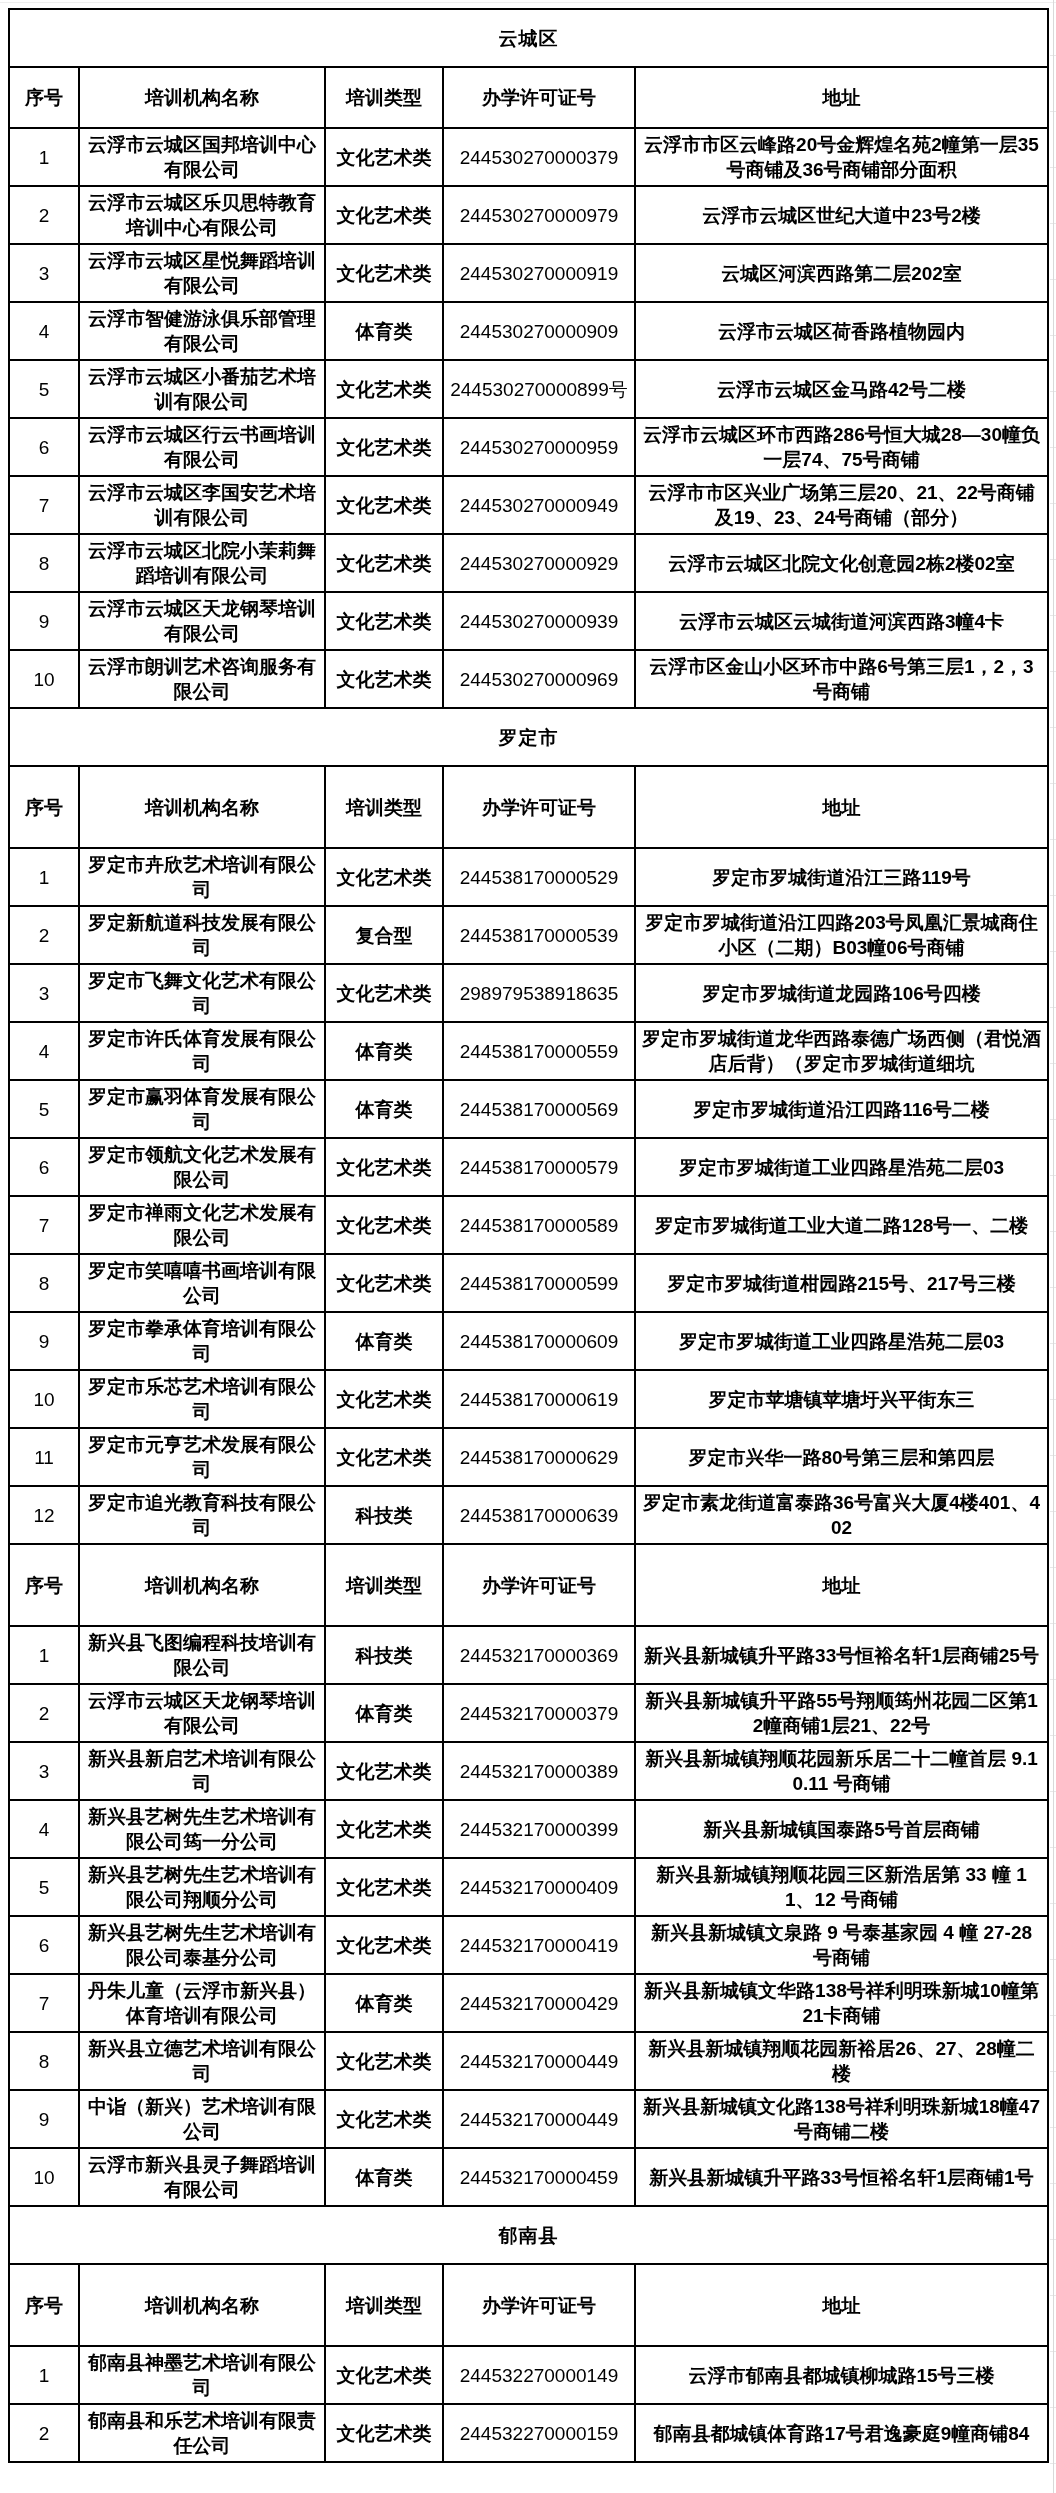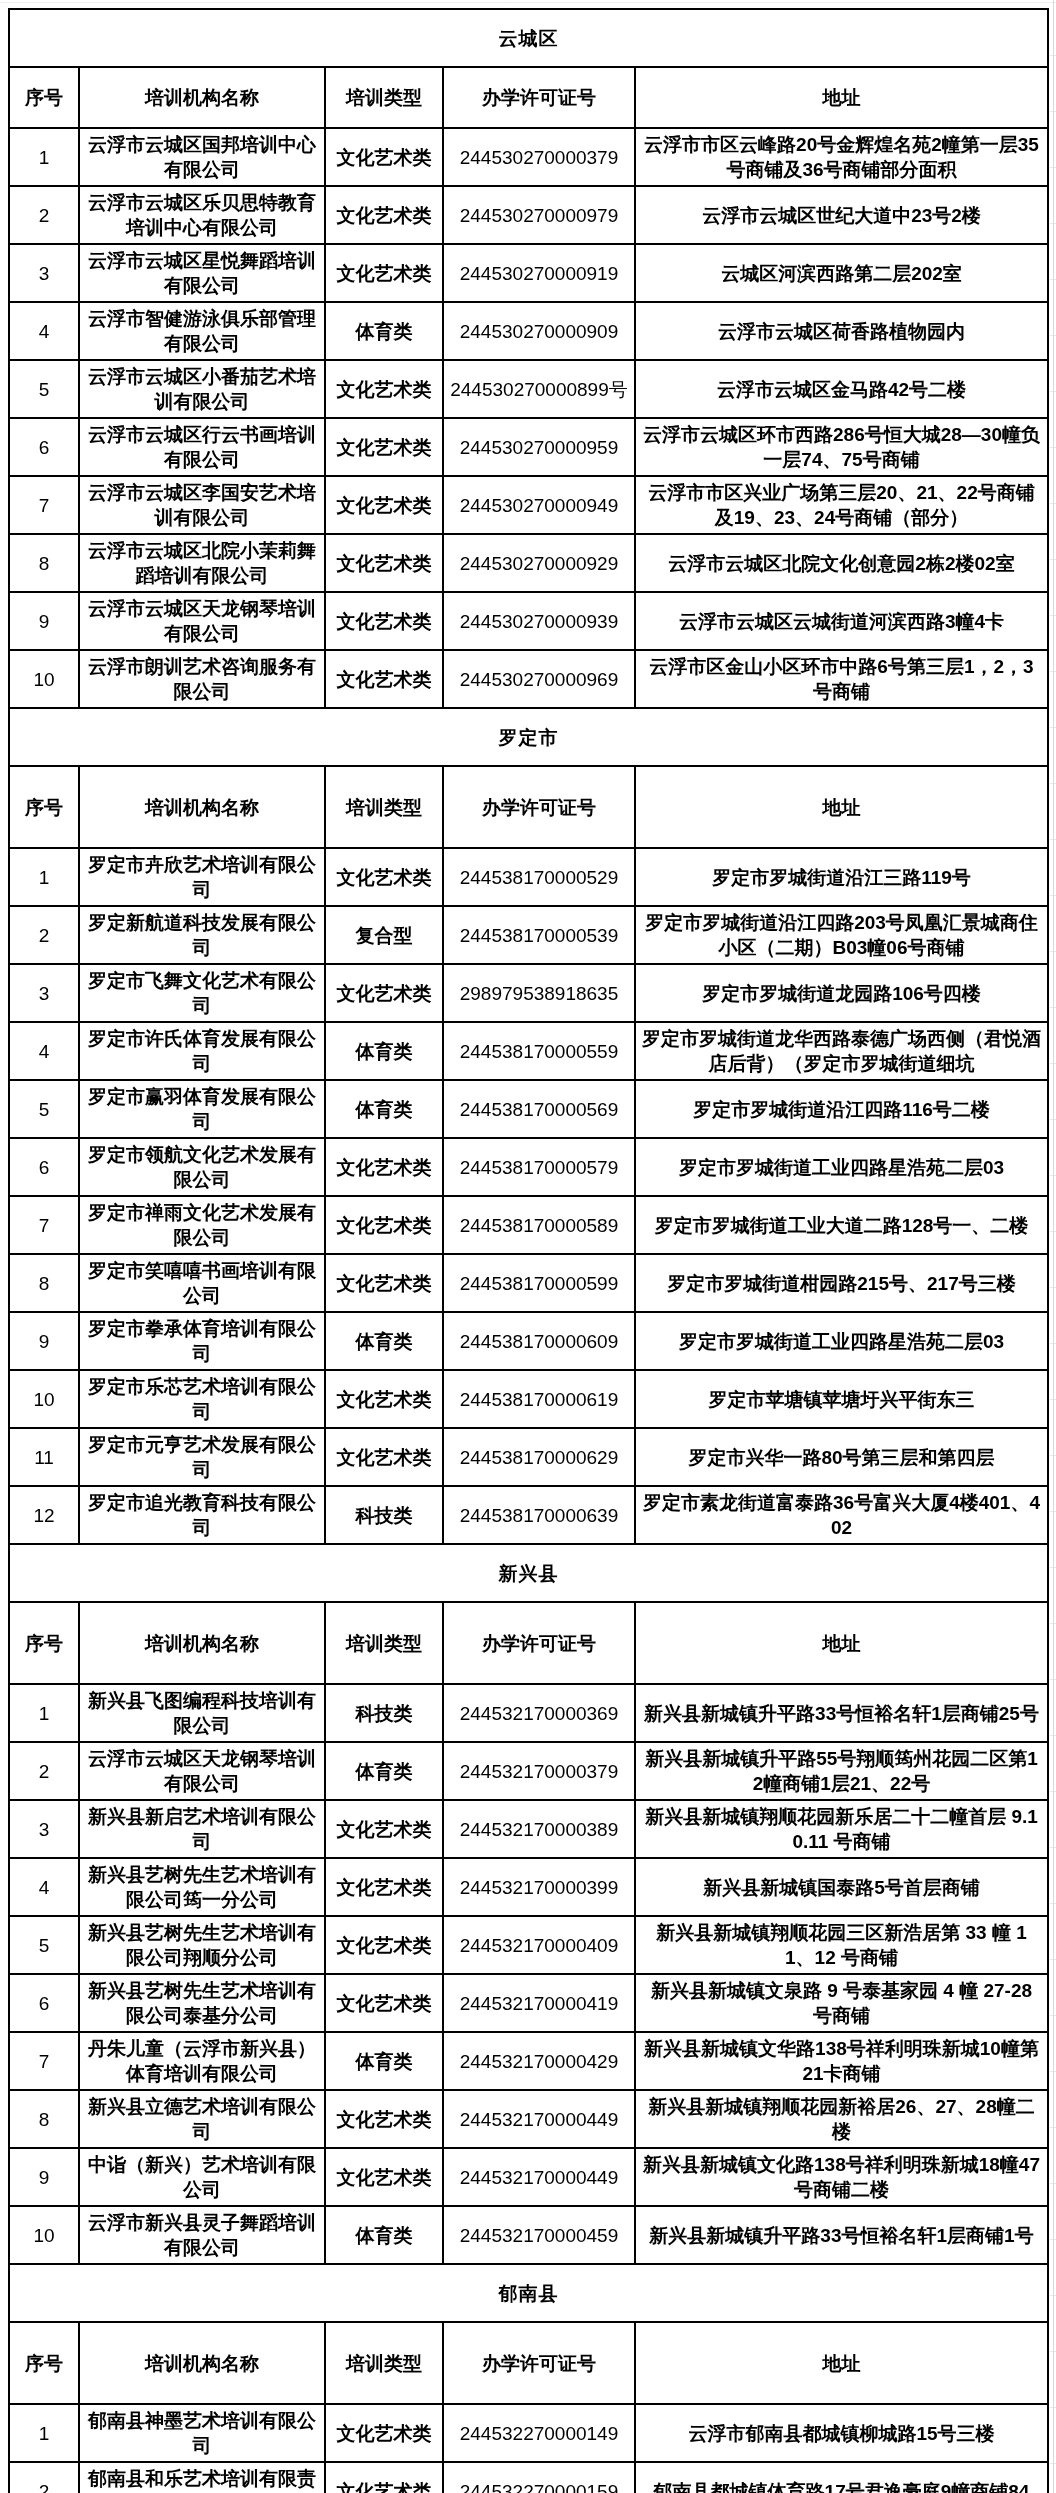--- a/index.html
+++ b/index.html
@@ -248,23 +248,20 @@
           <td class="cell-license">244538170000629</td>
           <td class="cell-address">罗定市兴华一路80号第三层和第四层</td>
         </tr>
         <tr class="row-data">
           <td class="cell-no">12</td>
           <td class="cell-name">罗定市追光教育科技有限公司</td>
           <td class="cell-type">科技类</td>
           <td class="cell-license">244538170000639</td>
           <td class="cell-address">罗定市素龙街道富泰路36号富兴大厦4楼401、402</td>
         </tr>
-        <tr class="row-title">
-          <td colspan="5">新兴县</td>
-        </tr>
         <tr class="row-head tall">
           <td>序号</td>
           <td>培训机构名称</td>
           <td>培训类型</td>
           <td>办学许可证号</td>
           <td>地址</td>
         </tr>
         <tr class="row-data">
           <td class="cell-no">1</td>
           <td class="cell-name">新兴县飞图编程科技培训有限公司</td>

